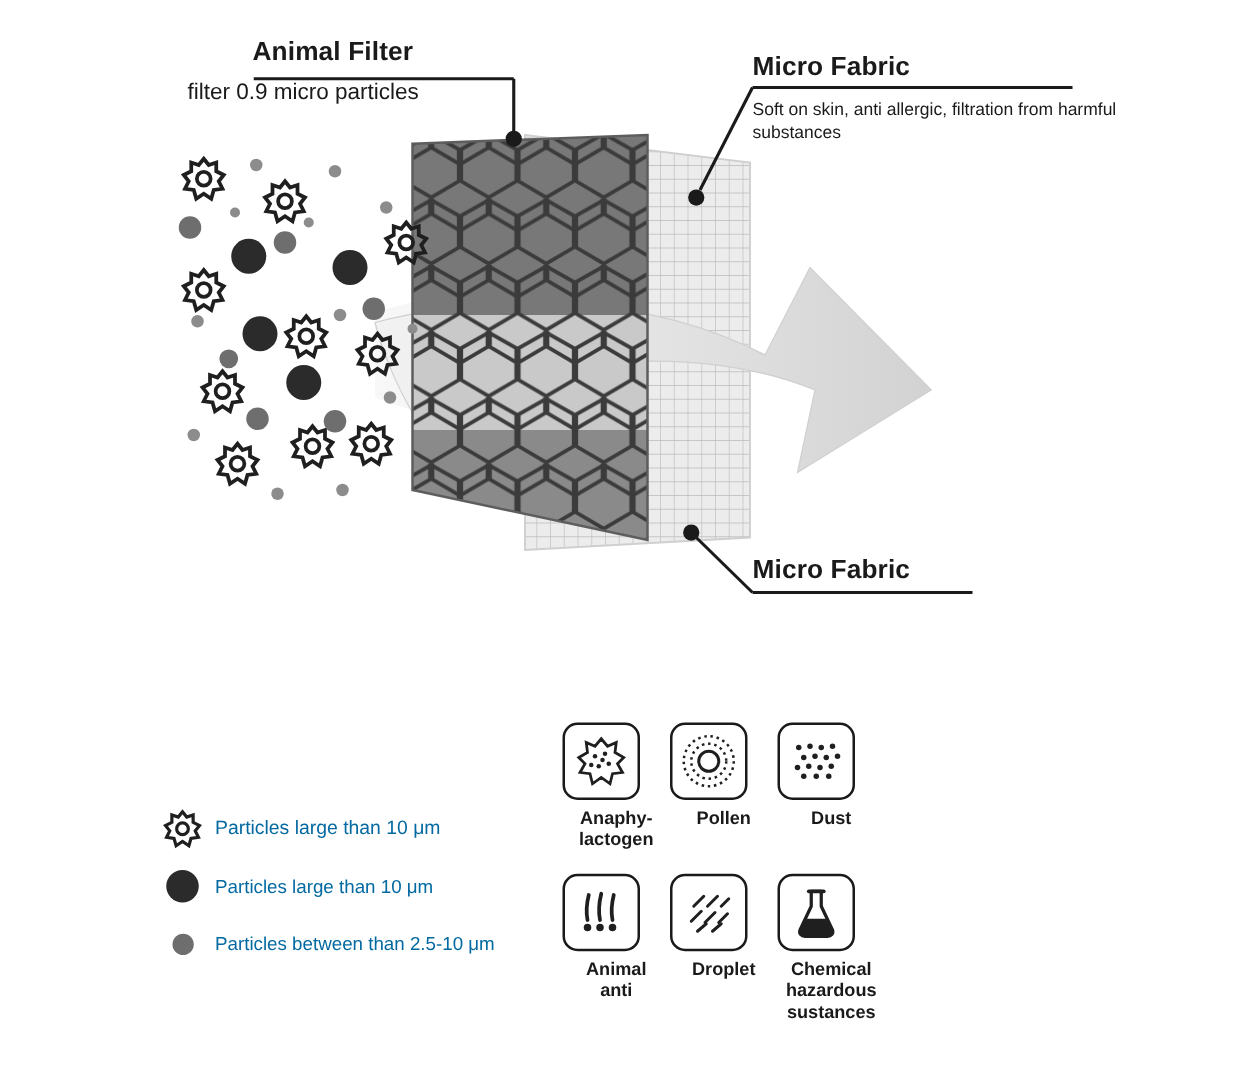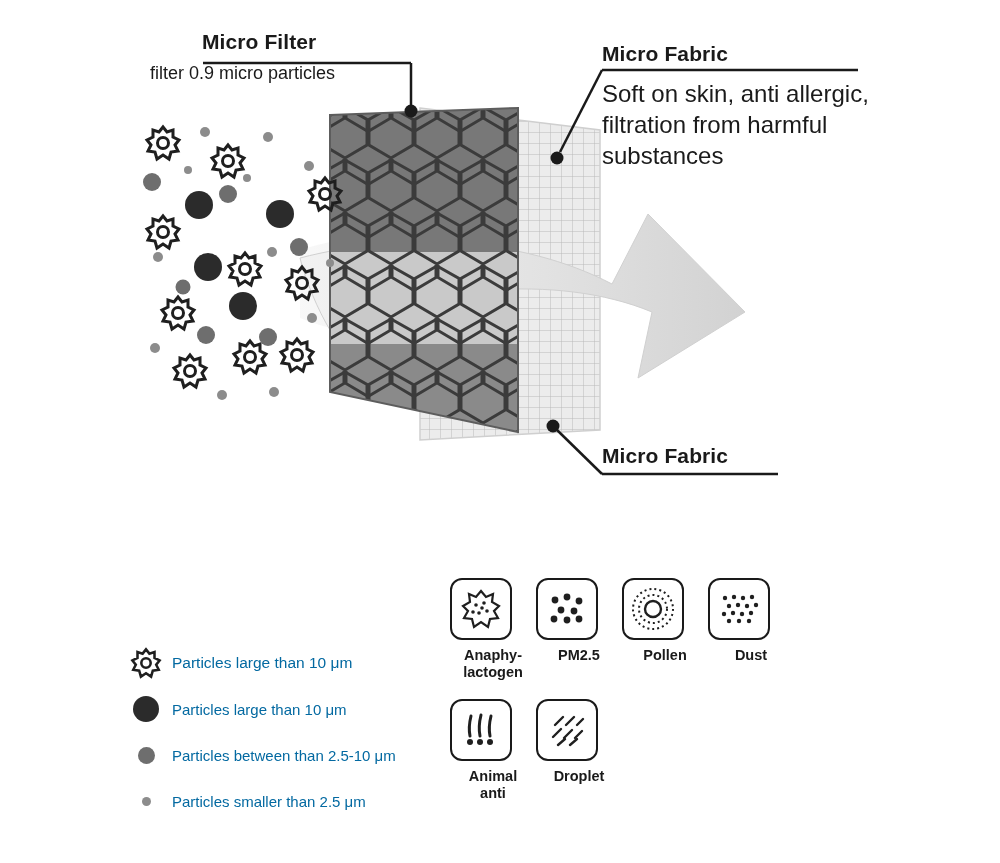--- a/index.html
+++ b/index.html
@@ -32,21 +32,21 @@
     position: absolute;
   }
   .callout .title {
     font-size: 21px;
     font-weight: bold;
     color: #1a1a1a;
     white-space: nowrap;
     letter-spacing: 0.1px;
   }
   .callout .body {
-    font-size: 24px;
+    font-size: 14px;
     color: #1a1a1a;
     line-height: 1.30;
     margin-top: 4px;
   }
   #callout-micro-filter { left: 150px; top: 30px; }
   #callout-micro-filter .title { margin-left: 52px; }
   #callout-micro-filter .body { font-size: 18px; margin-top: 8px; }
 
   #callout-micro-fabric-top { left: 602px; top: 42px; width: 300px; }
   #callout-micro-fabric-top .body { margin-top: 12px; }
@@ -280,21 +280,21 @@
       <path d="M602,70 L560,152" stroke-width="2.5"></path>
       <circle cx="557" cy="158" r="6.5" fill="#1a1a1a" stroke="none"></circle>
 
       <path d="M602,474 H778" stroke-width="2.5"></path>
       <path d="M602,474 L557,430" stroke-width="2.5"></path>
       <circle cx="553" cy="426" r="6.5" fill="#1a1a1a" stroke="none"></circle>
     </g>
   </svg>
 
   <div class="callout" id="callout-micro-filter">
-    <div class="title">Micro Filter</div>
+    <div class="title">Animal Filter</div>
     <div class="body">filter 0.9 micro particles</div>
   </div>
 
   <div class="callout" id="callout-micro-fabric-top">
     <div class="title">Micro Fabric</div>
     <div class="body">Soft on skin, anti allergic, filtration from harmful substances</div>
   </div>
 
   <div class="callout" id="callout-micro-fabric-bottom">
     <div class="title">Micro Fabric</div>
@@ -321,26 +321,20 @@
       <span class="legend-label">Particles large than 10 μm</span>
     </div>
 
     <div class="legend-row">
       <span class="legend-swatch">
         <span class="dot dot-md"></span>
       </span>
       <span class="legend-label">Particles between than 2.5-10 μm</span>
     </div>
 
-    <div class="legend-row">
-      <span class="legend-swatch">
-        <span class="dot dot-sm"></span>
-      </span>
-      <span class="legend-label">Particles smaller than 2.5 μm</span>
-    </div>
   </div>
 
   <div class="icon-grid">
 
     <div class="icon-row">
 
       <div class="icon-cell">
         <div class="icon-box">
           <svg width="44" height="44" viewBox="-22 -22 44 44" aria-hidden="true">
             <g fill="none" stroke="#1f1f1f" stroke-width="2.2">
@@ -353,37 +347,20 @@
                 <circle cx="-2" cy="4" r="1.8"></circle>
               <circle cx="-8" cy="3" r="1.8"></circle>
                 <circle cx="1" cy="-1" r="1.8"></circle>
             </g>
           </svg>
         </div>
         <div class="icon-caption" style="white-space: pre-line;">Anaphy-
 lactogen</div>
       </div>
 
-      <div class="icon-cell">
-        <div class="icon-box">
-          <svg width="44" height="40" viewBox="0 0 44 40" aria-hidden="true">
-            <g fill="#1f1f1f">
-              <circle cx="10" cy="11" r="3.4"></circle>
-                <circle cx="22" cy="8" r="3.4"></circle>
-              <circle cx="34" cy="12" r="3.4"></circle>
-                <circle cx="16" cy="21" r="3.4"></circle>
-              <circle cx="29" cy="22" r="3.4"></circle>
-                <circle cx="9" cy="30" r="3.4"></circle>
-              <circle cx="22" cy="31" r="3.4"></circle>
-                <circle cx="34" cy="30" r="3.4"></circle>
-            </g>
-          </svg>
-        </div>
-        <div class="icon-caption" style="white-space: pre-line;">PM2.5</div>
-      </div>
 
       <div class="icon-cell">
         <div class="icon-box">
           <svg width="46" height="46" viewBox="-23 -23 46 46" aria-hidden="true">
             <circle cx="0" cy="0" r="20" fill="none" stroke="#1f1f1f" stroke-width="2" stroke-dasharray="2 3"></circle>
             <circle cx="0" cy="0" r="14" fill="none" stroke="#1f1f1f" stroke-width="2" stroke-dasharray="2 3"></circle>
             <circle cx="0" cy="0" r="8" fill="none" stroke="#1f1f1f" stroke-width="2.4"></circle>
           </svg>
         </div>
         <div class="icon-caption" style="white-space: pre-line;">Pollen</div>
@@ -448,17 +425,29 @@
               <path d="M19,29 L27,21"></path>
               <path d="M30,29 L37,22"></path>
               <path d="M13,36 L20,30"></path>
               <path d="M25,36 L32,30"></path>
             </g>
           </svg>
         </div>
         <div class="icon-caption" style="white-space: pre-line;">Droplet</div>
       </div>
 
+      <div class="icon-cell">
+        <div class="icon-box">
+          <svg width="40" height="44" viewBox="0 0 40 44" aria-hidden="true">
+            <path d="M16,5 L24,5 L24,17 L33,36 C34,39 32,41 29,41 L11,41 C8,41 6,39 7,36 L16,17 Z" fill="none" stroke="#1f1f1f" stroke-width="2.6" stroke-linejoin="round"></path>
+            <path d="M12.5,27 L27.5,27 L33,36 C34,39 32,41 29,41 L11,41 C8,41 6,39 7,36 Z" fill="#1f1f1f"></path>
+            <path d="M14,5 L26,5" stroke="#1f1f1f" stroke-width="3" stroke-linecap="round"></path>
+          </svg>
+        </div>
+        <div class="icon-caption" style="white-space: pre-line;">Chemical
+hazardous
+sustances</div>
+      </div>
 
     </div>
   </div>
 
 </div>
 
 </body></html>

